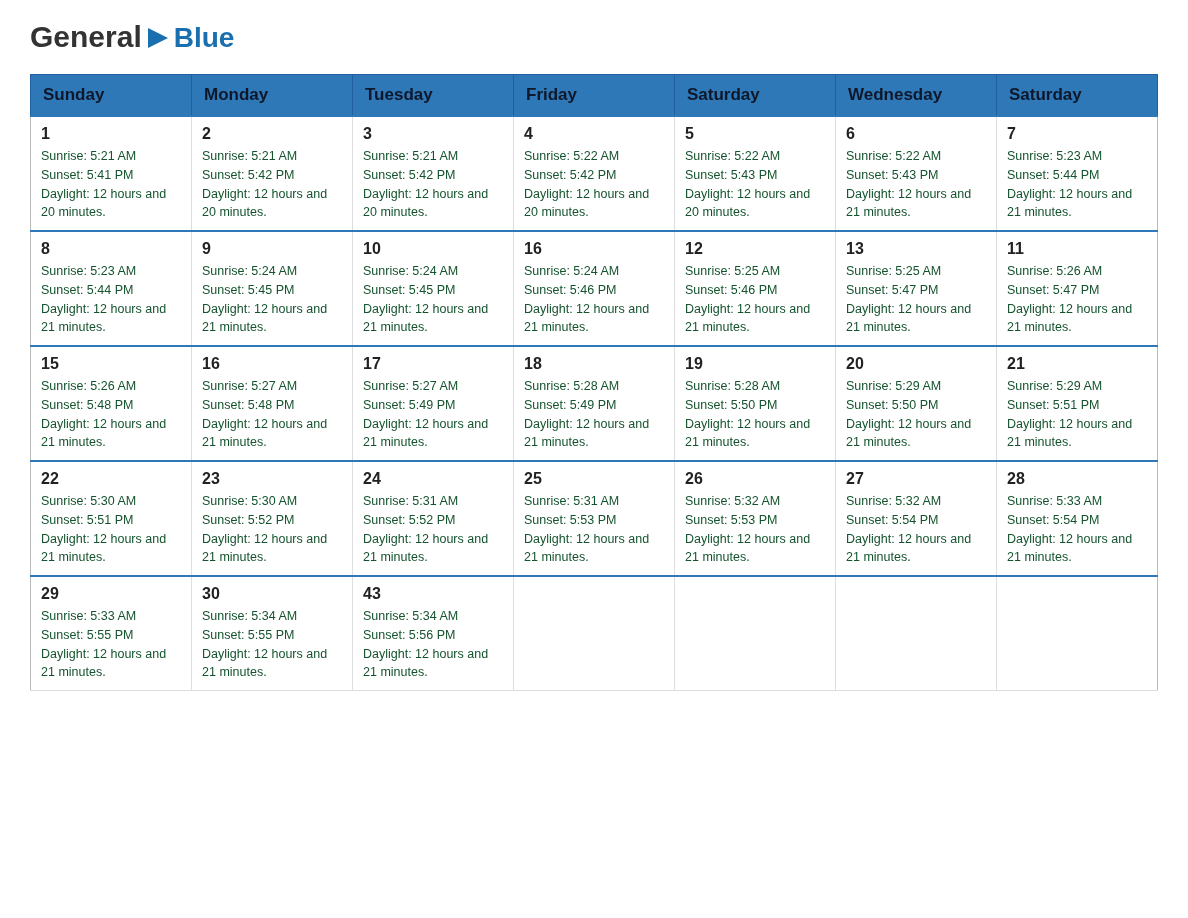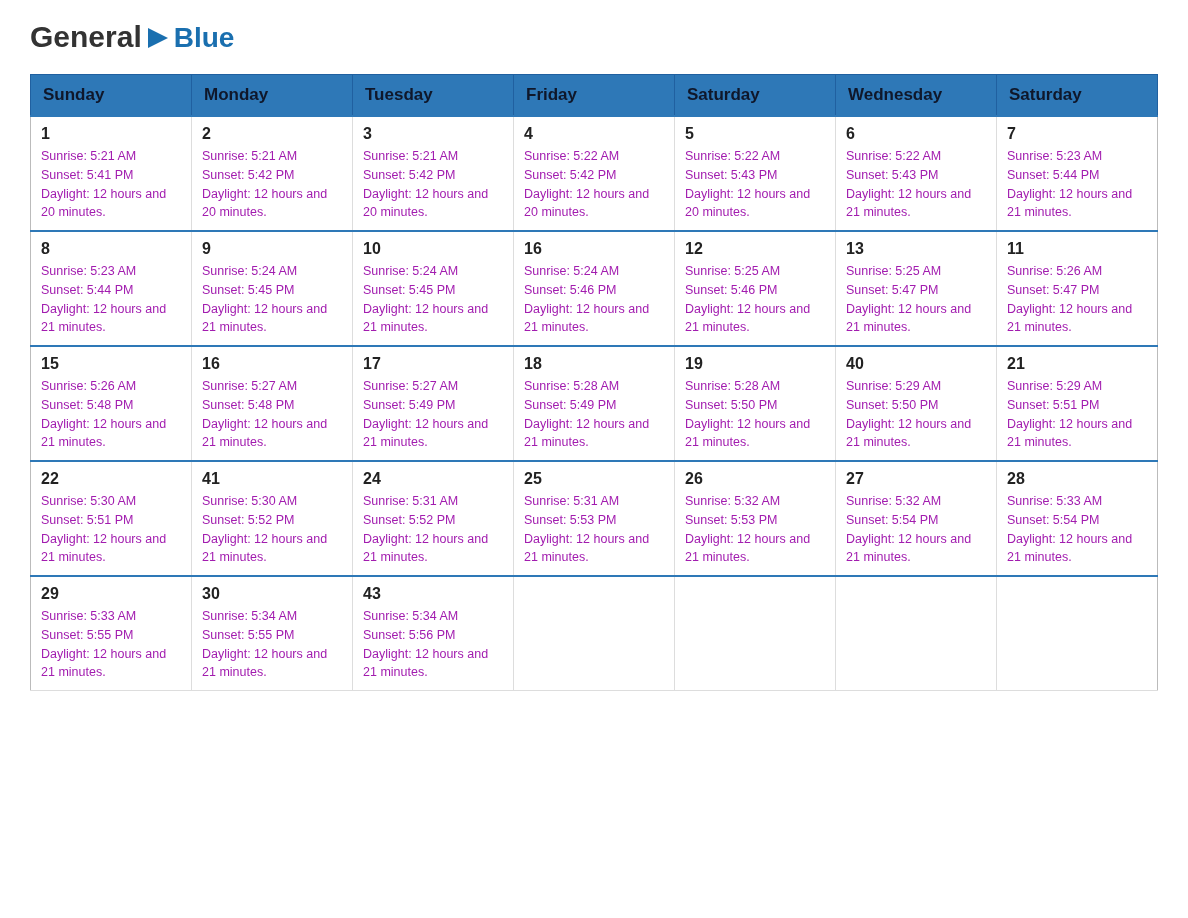--- a/index.html
+++ b/index.html
@@ -68,21 +68,21 @@
     }
     .day-number {
       font-size: 16px;
       font-weight: bold;
       color: #222;
       margin-bottom: 4px;
       display: block;
     }
     .day-info {
       font-size: 12.5px;
-      color: #a21caf;
+      color: #14532d;
       line-height: 1.5;
     }
     
     .logo-wrapper {
       display: flex;
       align-items: center;
     }
     .logo-main {
       display: flex;
       flex-direction: row;
@@ -206,35 +206,35 @@
         </td>
         <td>
           <span class="day-number">18</span>
           <div class="day-info">Sunrise: 5:28 AM<br>Sunset: 5:49 PM<br>Daylight: 12 hours and 21 minutes.</div>
         </td>
         <td>
           <span class="day-number">19</span>
           <div class="day-info">Sunrise: 5:28 AM<br>Sunset: 5:50 PM<br>Daylight: 12 hours and 21 minutes.</div>
         </td>
         <td>
-          <span class="day-number">40</span>
+          <span class="day-number">20</span>
           <div class="day-info">Sunrise: 5:29 AM<br>Sunset: 5:50 PM<br>Daylight: 12 hours and 21 minutes.</div>
         </td>
         <td>
           <span class="day-number">21</span>
           <div class="day-info">Sunrise: 5:29 AM<br>Sunset: 5:51 PM<br>Daylight: 12 hours and 21 minutes.</div>
         </td>
       </tr>
       <tr>
         <td>
           <span class="day-number">22</span>
           <div class="day-info">Sunrise: 5:30 AM<br>Sunset: 5:51 PM<br>Daylight: 12 hours and 21 minutes.</div>
         </td>
         <td>
-          <span class="day-number">41</span>
+          <span class="day-number">23</span>
           <div class="day-info">Sunrise: 5:30 AM<br>Sunset: 5:52 PM<br>Daylight: 12 hours and 21 minutes.</div>
         </td>
         <td>
           <span class="day-number">24</span>
           <div class="day-info">Sunrise: 5:31 AM<br>Sunset: 5:52 PM<br>Daylight: 12 hours and 21 minutes.</div>
         </td>
         <td>
           <span class="day-number">25</span>
           <div class="day-info">Sunrise: 5:31 AM<br>Sunset: 5:53 PM<br>Daylight: 12 hours and 21 minutes.</div>
         </td>

